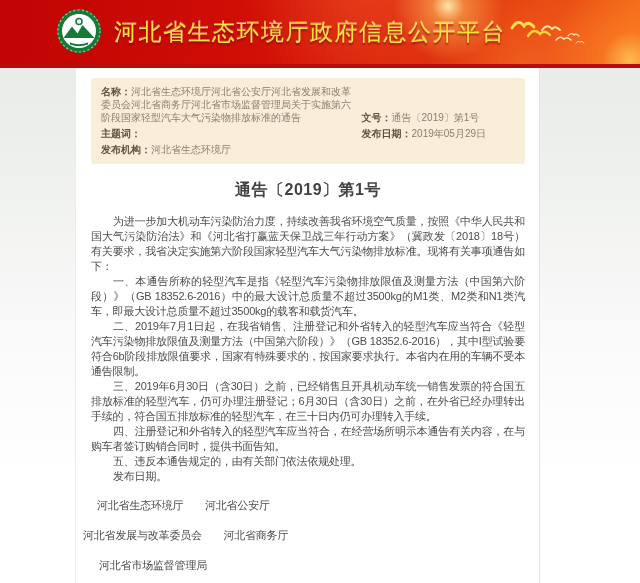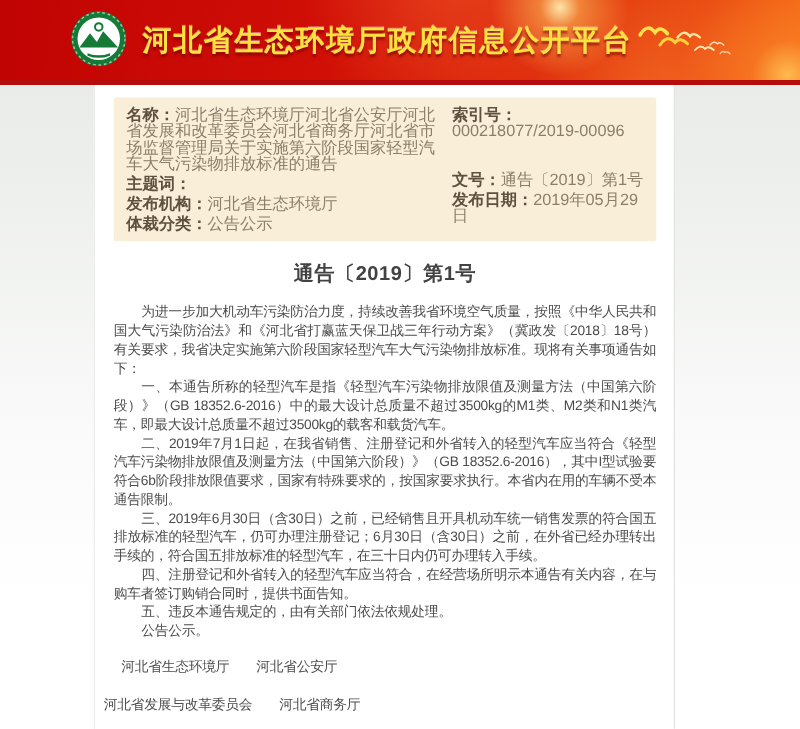--- a/index.html
+++ b/index.html
@@ -15,37 +15,37 @@
       radial-gradient(circle at 448px 6px, rgba(255,238,175,.95) 0px, rgba(255,205,95,.5) 16px, rgba(255,165,60,0) 55px),
       radial-gradient(circle at 630px 60px, rgba(255,195,85,.9) 0px, rgba(255,145,45,.45) 28px, rgba(255,125,35,0) 85px),
       radial-gradient(circle at 525px 78px, rgba(250,125,45,.5) 0px, rgba(250,125,45,0) 100px),
       radial-gradient(circle at 360px -20px, rgba(255,120,60,.35) 0px, rgba(255,120,60,0) 120px),
       linear-gradient(95deg,#c00303 0%,#d00f06 40%,#dd2a0c 65%,#e94c12 88%,#f26616 100%);
     border-bottom:4px solid #b50d0b;
   }
   .banner-inner{display:flex;align-items:center;height:100%;padding-left:56px;}
   .logo{flex:0 0 auto;width:46px;height:46px;margin-top:-2px;}
   .banner-title{
-    margin-left:12px;font-size:23px;font-weight:bold;letter-spacing:1.5px;
+    margin-left:12px;font-size:23px;font-weight:normal;letter-spacing:1.5px;
     color:#ffe13e;white-space:nowrap;
     text-shadow:0 2px 2px rgba(110,0,0,.65), 0 -1px 0 rgba(255,255,255,.4);
   }
   .doves{position:absolute;right:52px;top:16px;}
   
   .card{
     position:relative;margin-left:75px;width:465px;min-height:515px;
     background:#fff;box-sizing:border-box;
     border-left:1px solid #ececec;border-right:1px solid #e3e3e3;
     padding:10px 14px 0 15px;
   }
   
   .meta{
     background:#f9eed8;border-radius:2px;
     padding:7px 10px 8px 10px;display:flex;
-    font-size:13px;line-height:13px;
+    font-size:10px;line-height:13px;
   }
   .meta-left{width:61%;}
   .meta-right{width:39%;box-sizing:border-box;padding-left:8px;}
   .meta .lbl{font-weight:bold;color:#5e523f;}
   .meta .val{color:#8b7f6a;}
   .meta-row{margin-top:3px;line-height:13px;}
   .meta-row.first{margin-top:0;}
   .meta-name{margin-top:0;}
   .meta-spacer{height:23px;}
   
@@ -90,40 +90,38 @@
   </svg>
 </div>
 
 <div class="card">
 
   <div class="meta">
     <div class="meta-left">
       <div class="meta-row meta-name"><span class="lbl">名称：</span><span class="val">河北省生态环境厅河北省公安厅河北省发展和改革委员会河北省商务厅河北省市场监督管理局关于实施第六阶段国家轻型汽车大气污染物排放标准的通告</span></div>
       <div class="meta-row"><span class="lbl">主题词：</span><span class="val"></span></div>
       <div class="meta-row"><span class="lbl">发布机构：</span><span class="val">河北省生态环境厅</span></div>
-      <div class="meta-row"><span class="lbl">体裁分类：</span><span class="val">公告公示</span></div>
     </div>
     <div class="meta-right">
-      <div class="meta-row first"><span class="lbl">索引号：</span><span class="val">000218077/2019-00096</span></div>
       <div class="meta-spacer"></div>
       <div class="meta-row"><span class="lbl">文号：</span><span class="val">通告〔2019〕第1号</span></div>
       <div class="meta-row"><span class="lbl">发布日期：</span><span class="val">2019年05月29日</span></div>
     </div>
   </div>
 
   <div class="doc-title">通告〔2019〕第1号</div>
 
   <div class="doc-body">
     <p>为进一步加大机动车污染防治力度，持续改善我省环境空气质量，按照《中华人民共和国大气污染防治法》和《河北省打赢蓝天保卫战三年行动方案》（冀政发〔2018〕18号）有关要求，我省决定实施第六阶段国家轻型汽车大气污染物排放标准。现将有关事项通告如下：</p>
     <p>一、本通告所称的轻型汽车是指《轻型汽车污染物排放限值及测量方法（中国第六阶段）》（GB 18352.6-2016）中的最大设计总质量不超过3500kg的M1类、M2类和N1类汽车，即最大设计总质量不超过3500kg的载客和载货汽车。</p>
     <p>二、2019年7月1日起，在我省销售、注册登记和外省转入的轻型汽车应当符合《轻型汽车污染物排放限值及测量方法（中国第六阶段）》（GB 18352.6-2016），其中I型试验要符合6b阶段排放限值要求，国家有特殊要求的，按国家要求执行。本省内在用的车辆不受本通告限制。</p>
     <p>三、2019年6月30日（含30日）之前，已经销售且开具机动车统一销售发票的符合国五排放标准的轻型汽车，仍可办理注册登记；6月30日（含30日）之前，在外省已经办理转出手续的，符合国五排放标准的轻型汽车，在三十日内仍可办理转入手续。</p>
     <p>四、注册登记和外省转入的轻型汽车应当符合，在经营场所明示本通告有关内容，在与购车者签订购销合同时，提供书面告知。</p>
     <p>五、违反本通告规定的，由有关部门依法依规处理。</p>
-    <p>公告公示。</p>
+    <p>发布日期。</p>
   </div>
 
   <div class="sigs">
     <div class="sig sig-1">河北省生态环境厅　　河北省公安厅</div>
     <div class="sig sig-2">河北省发展与改革委员会　　河北省商务厅</div>
     <div class="sig sig-3">河北省市场监督管理局</div>
 
   </div>
 
 </div>

